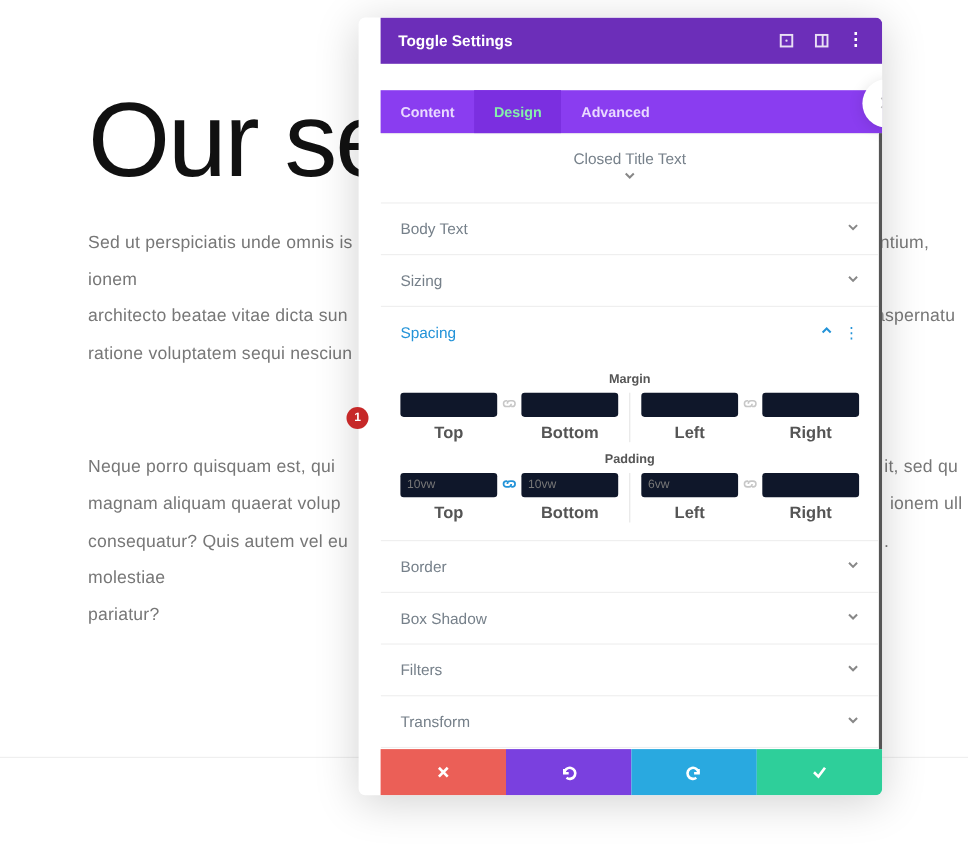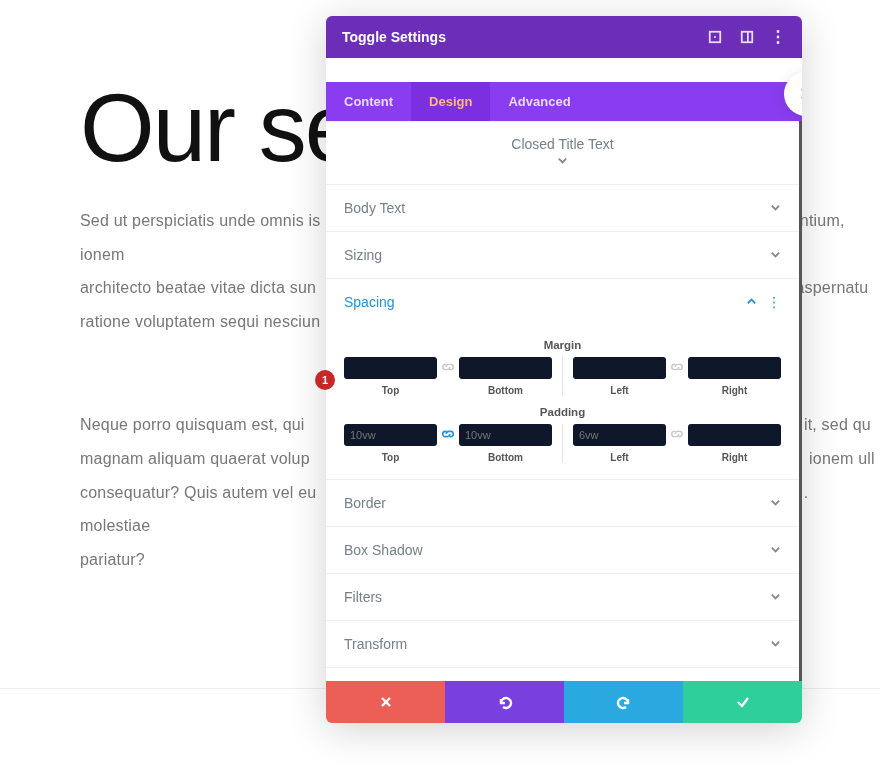--- a/index.html
+++ b/index.html
@@ -2,50 +2,50 @@
 <html><head>
 <meta charset="utf-8">
 <style>
   * { box-sizing: border-box; margin: 0; padding: 0; }
   html, body { width: 880px; height: 772px; font-family: -apple-system, "Segoe UI", Helvetica, Arial, sans-serif; background:#fff; overflow:hidden; position:relative; }
   .page-bg { position:absolute; inset:0; padding:80px 0 0 80px; color:#333; }
   .page-bg h1 { font-size:96px; font-weight:400; letter-spacing:-2px; color:#111; line-height:1; }
   .page-bg p { font-size:16px; color:#777; line-height:2.1; margin-top:28px; letter-spacing:0.2px; }
   .hr { position:absolute; left:0; right:0; top:688px; height:1px; background:#eee; }
 
-  .modal { position:absolute; left:326px; top:16px; width:476px; background:#fff; border-radius:6px; box-shadow:0 6px 40px rgba(0,0,0,.18); overflow:hidden; }
+  .modal { position:absolute; left:326px; top:16px; width:476px; background:#fff; border-radius:6px; box-shadow:0 6px 40px rgba(0,0,0,.18); overflow:hidden;padding-left:20px; }
   .m-title { background:#6c2eb9; color:#fff; font-size:14px; font-weight:600; padding:12px 16px; display:flex; align-items:center; }
   .m-title .spacer { flex:1; }
   .m-title .ticon { width:18px; height:18px; margin-left:14px; display:flex; align-items:center; justify-content:center; opacity:.85; }
   .m-title .ticon svg { width:14px; height:14px; stroke:#fff; fill:none; stroke-width:2; }
   .m-title .dots { font-size:16px; line-height:1; margin-left:14px; }
 
   .tabs { background:#8a3df0; display:flex; position:relative;margin-top:24px; }
   .tab { color:#e9d9ff; font-size:13px; font-weight:600; padding:12px 18px; cursor:pointer; }
-  .tab.active { color:#fdba74; background:#7b2fe0; }
+  .tab.active { color:#86efac; background:#7b2fe0; }
 
   .close-bubble { position:absolute; right:-26px; top:56px; width:44px; height:44px; border-radius:50%; background:#fff; box-shadow:0 2px 14px rgba(0,0,0,.12); display:flex; align-items:center; justify-content:center; color:#bbb; font-size:18px; }
 
   .panel { max-height:560px; overflow:hidden; border-right:3px solid #555; }
   .sect { border-bottom:1px solid #eee; padding:14px 18px; display:flex; align-items:center; justify-content:space-between; cursor:pointer; }
   .sect .lbl { color:#76808a; font-size:14px; }
   .sect .chev svg { width:11px; height:11px; stroke:#888; fill:none; stroke-width:2; }
   .sect.open .lbl { color:#2393d8; }
   .sect.open .chev svg { stroke:#2393d8; }
   .sect .rightgrp { display:flex; align-items:center; gap:10px; }
   .sect .dots3 { color:#2393d8; font-size:14px; line-height:1; }
 
   .spacing-body { padding:4px 18px 16px; border-bottom:1px solid #eee; }
   .sublabel { font-size:11.5px; font-weight:700; color:#555; margin:10px 0 6px;text-align:center; }
   .rows { display:flex; gap:0; align-items:flex-start; }
   .col { flex:1; display:flex; gap:0; }
   .divider { width:1px; background:#e5e5e5; align-self:stretch; margin:0 10px; }
   .cell { flex:1; display:flex; flex-direction:column; align-items:center; }
   .inp { width:100%; height:22px; background:#0f172a; border:none; border-radius:3px; font-size:11px; color:#777; padding:0 6px; outline:none; }
-  .clabel { font-size:10px; font-weight:700; color:#555; margin-top:6px; }
+  .clabel { font-size:15px; font-weight:700; color:#555; margin-top:6px; }
   .link { width:22px; display:flex; align-items:flex-start; justify-content:center; padding-top:3px; }
   .link svg { width:14px; height:14px; }
   .link.active svg { stroke:#2393d8; fill:#2393d8; }
   .link svg.unlinked { stroke:#c7c7c7; fill:#c7c7c7; }
 
   .sect.first { border-top:1px solid #eee;flex-direction:column; }
 
   .footer { display:flex; height:42px; }
   .fbtn { flex:1; display:flex; align-items:center; justify-content:center; color:#fff; cursor:pointer; }
   .fbtn svg { width:16px; height:16px; stroke:#fff; fill:none; stroke-width:2.4; }

